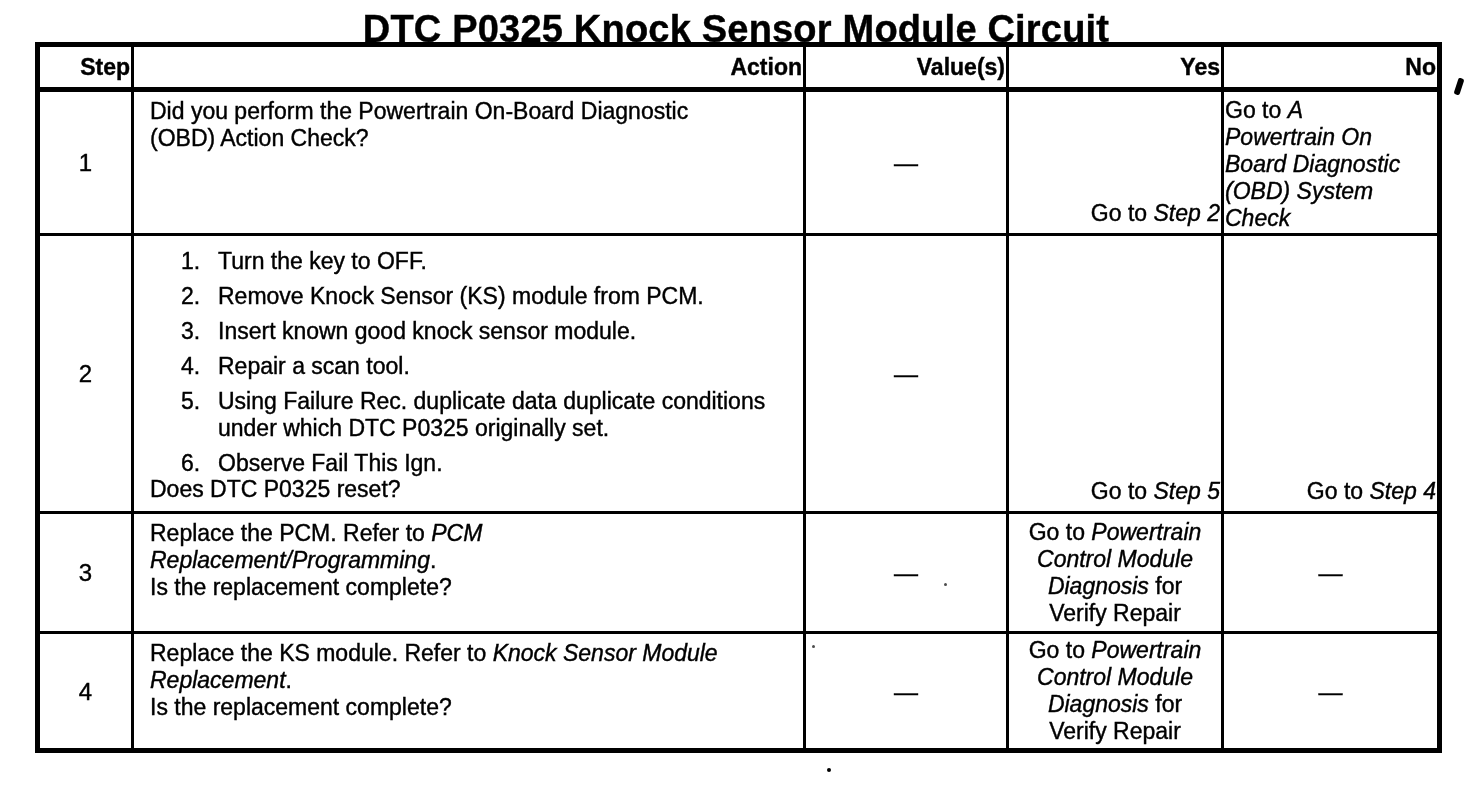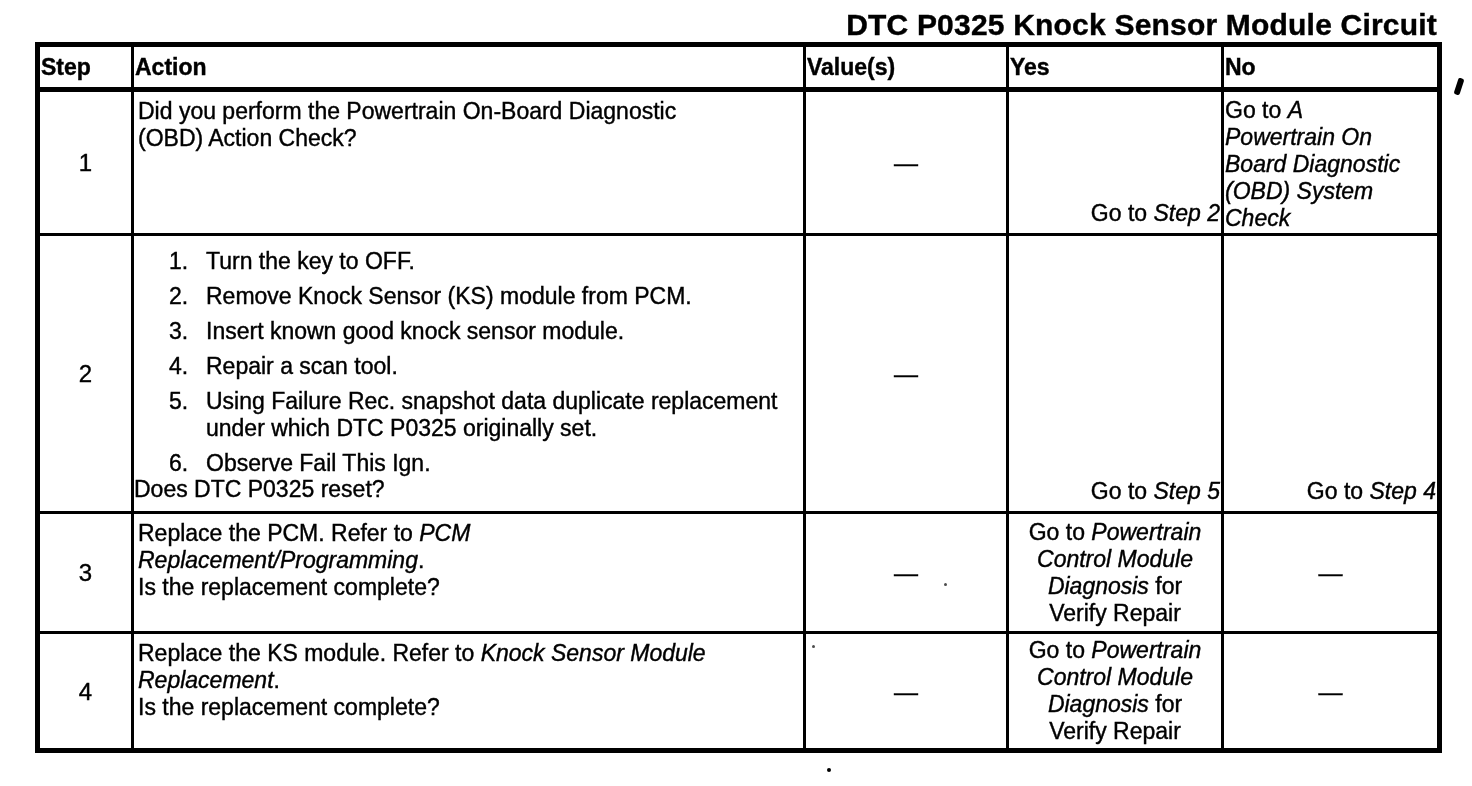--- a/index.html
+++ b/index.html
@@ -4,58 +4,58 @@
 <style>
   html,body{margin:0;padding:0;}
   body{
     width:1472px;height:786px;position:relative;
     background:#fff;color:#000;
     font-family:"Liberation Sans", sans-serif;
     -webkit-text-stroke:0.4px #000;
   }
   .page-title{
     position:absolute;top:8px;left:35px;width:1402px;
-    text-align:right;font-size:30px;font-weight:bold;letter-spacing:0.2px;
+    text-align:center;font-size:38px;font-weight:bold;letter-spacing:0.2px;
   }
   table.dtc{
     position:absolute;top:42px;left:35px;width:1402px;height:699px;
     border-collapse:collapse;table-layout:fixed;
     border:5px solid #000;
   }
   .dtc th,.dtc td{
     border:3px solid #000;
     font-size:23px;line-height:27px;
     overflow:hidden;
   }
   .dtc th{
     border-bottom:5px solid #000;
-    font-weight:bold;text-align:left;vertical-align:middle;
+    font-weight:bold;text-align:right;vertical-align:middle;
     height:38px;font-size:23px;
   }
   td.step-cell{text-align:center;vertical-align:middle;font-size:24px;}
-  td.action-cell{vertical-align:top;padding:6px 6px 6px 4px;text-align:left;white-space:nowrap;}
+  td.action-cell{vertical-align:top;padding:6px 6px 6px 16px;text-align:left;white-space:nowrap;}
   td.value-cell{text-align:center;vertical-align:middle;font-size:24px;}
   td.goto-bottom{vertical-align:bottom;text-align:right;padding-bottom:6px;}
   td.goto-middle{vertical-align:middle;text-align:center;line-height:27px;padding:2px;}
   td.no-top{vertical-align:top;padding-top:5px;line-height:27px;}
   td.rel{position:relative;}
   .it{font-style:italic;}
   ol.steps{
     list-style:none;margin:6px 0 9px 0;padding:0;counter-reset:item;
   }
   ol.steps li{
     counter-increment:item;
     position:relative;padding-left:68px;margin:0 0 8px 0;
   }
   ol.steps li::before{
     content:counter(item) ".";
     position:absolute;left:31px;
   }
   .cell-question-bottom{
-    position:absolute;left:0;bottom:8px;white-space:nowrap;
+    position:absolute;left:16px;bottom:8px;white-space:nowrap;
   }
   .para2{}
   .speck{position:absolute;background:#000;}
   .speck-a{left:1456px;top:78px;width:6px;height:17px;transform:rotate(18deg);border-radius:2px;}
   .speck-b{left:827px;top:768px;width:4px;height:4px;border-radius:50%;}
   .speck-c{left:944px;top:583px;width:3px;height:3px;border-radius:50%;opacity:.7;}
   .speck-d{left:812px;top:645px;width:3px;height:3px;border-radius:50%;opacity:.7;}
 </style>
 </head>
 <body>
@@ -88,21 +88,21 @@
   </tr>
 
   <tr style="height:278px">
     <td class="step-cell">2</td>
     <td class="action-cell rel">
       <ol class="steps">
             <li><span>Turn the key to OFF.</span></li>
             <li><span>Remove Knock Sensor (KS) module from PCM.</span></li>
             <li><span>Insert known good knock sensor module.</span></li>
             <li><span>Repair a scan tool.</span></li>
-            <li><span>Using Failure Rec. snapshot data duplicate replacement</span><br><span>under which DTC P0325 originally set.</span></li>
+            <li><span>Using Failure Rec. duplicate data duplicate conditions</span><br><span>under which DTC P0325 originally set.</span></li>
             <li><span>Observe Fail This Ign.</span></li>
           </ol>
       <div class="cell-question-bottom">Does DTC P0325 reset?</div>
     </td>
     <td class="value-cell">—</td>
     <td class="goto-bottom"><span>Go to </span><span class="it">Step 5</span></td>
     <td class="goto-bottom"><span>Go to </span><span class="it">Step 4</span></td>
   </tr>
 
   <tr style="height:120px">

